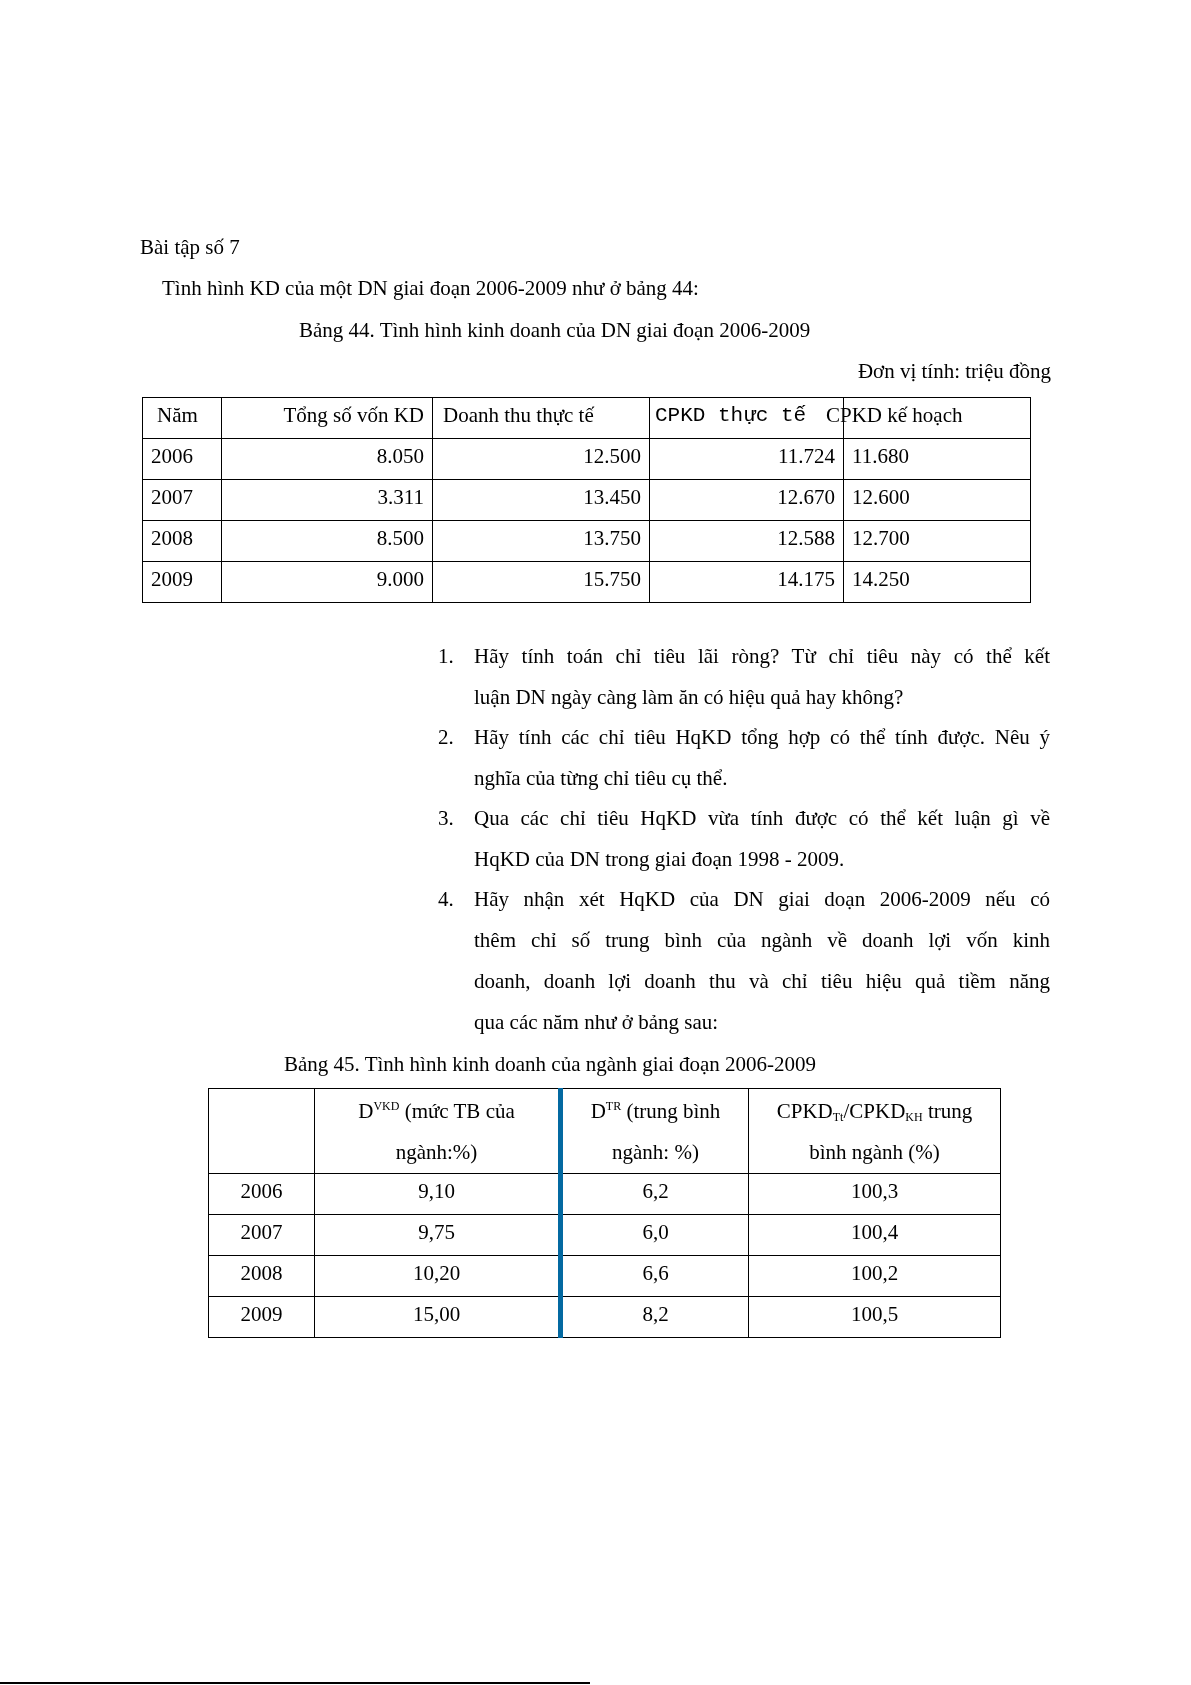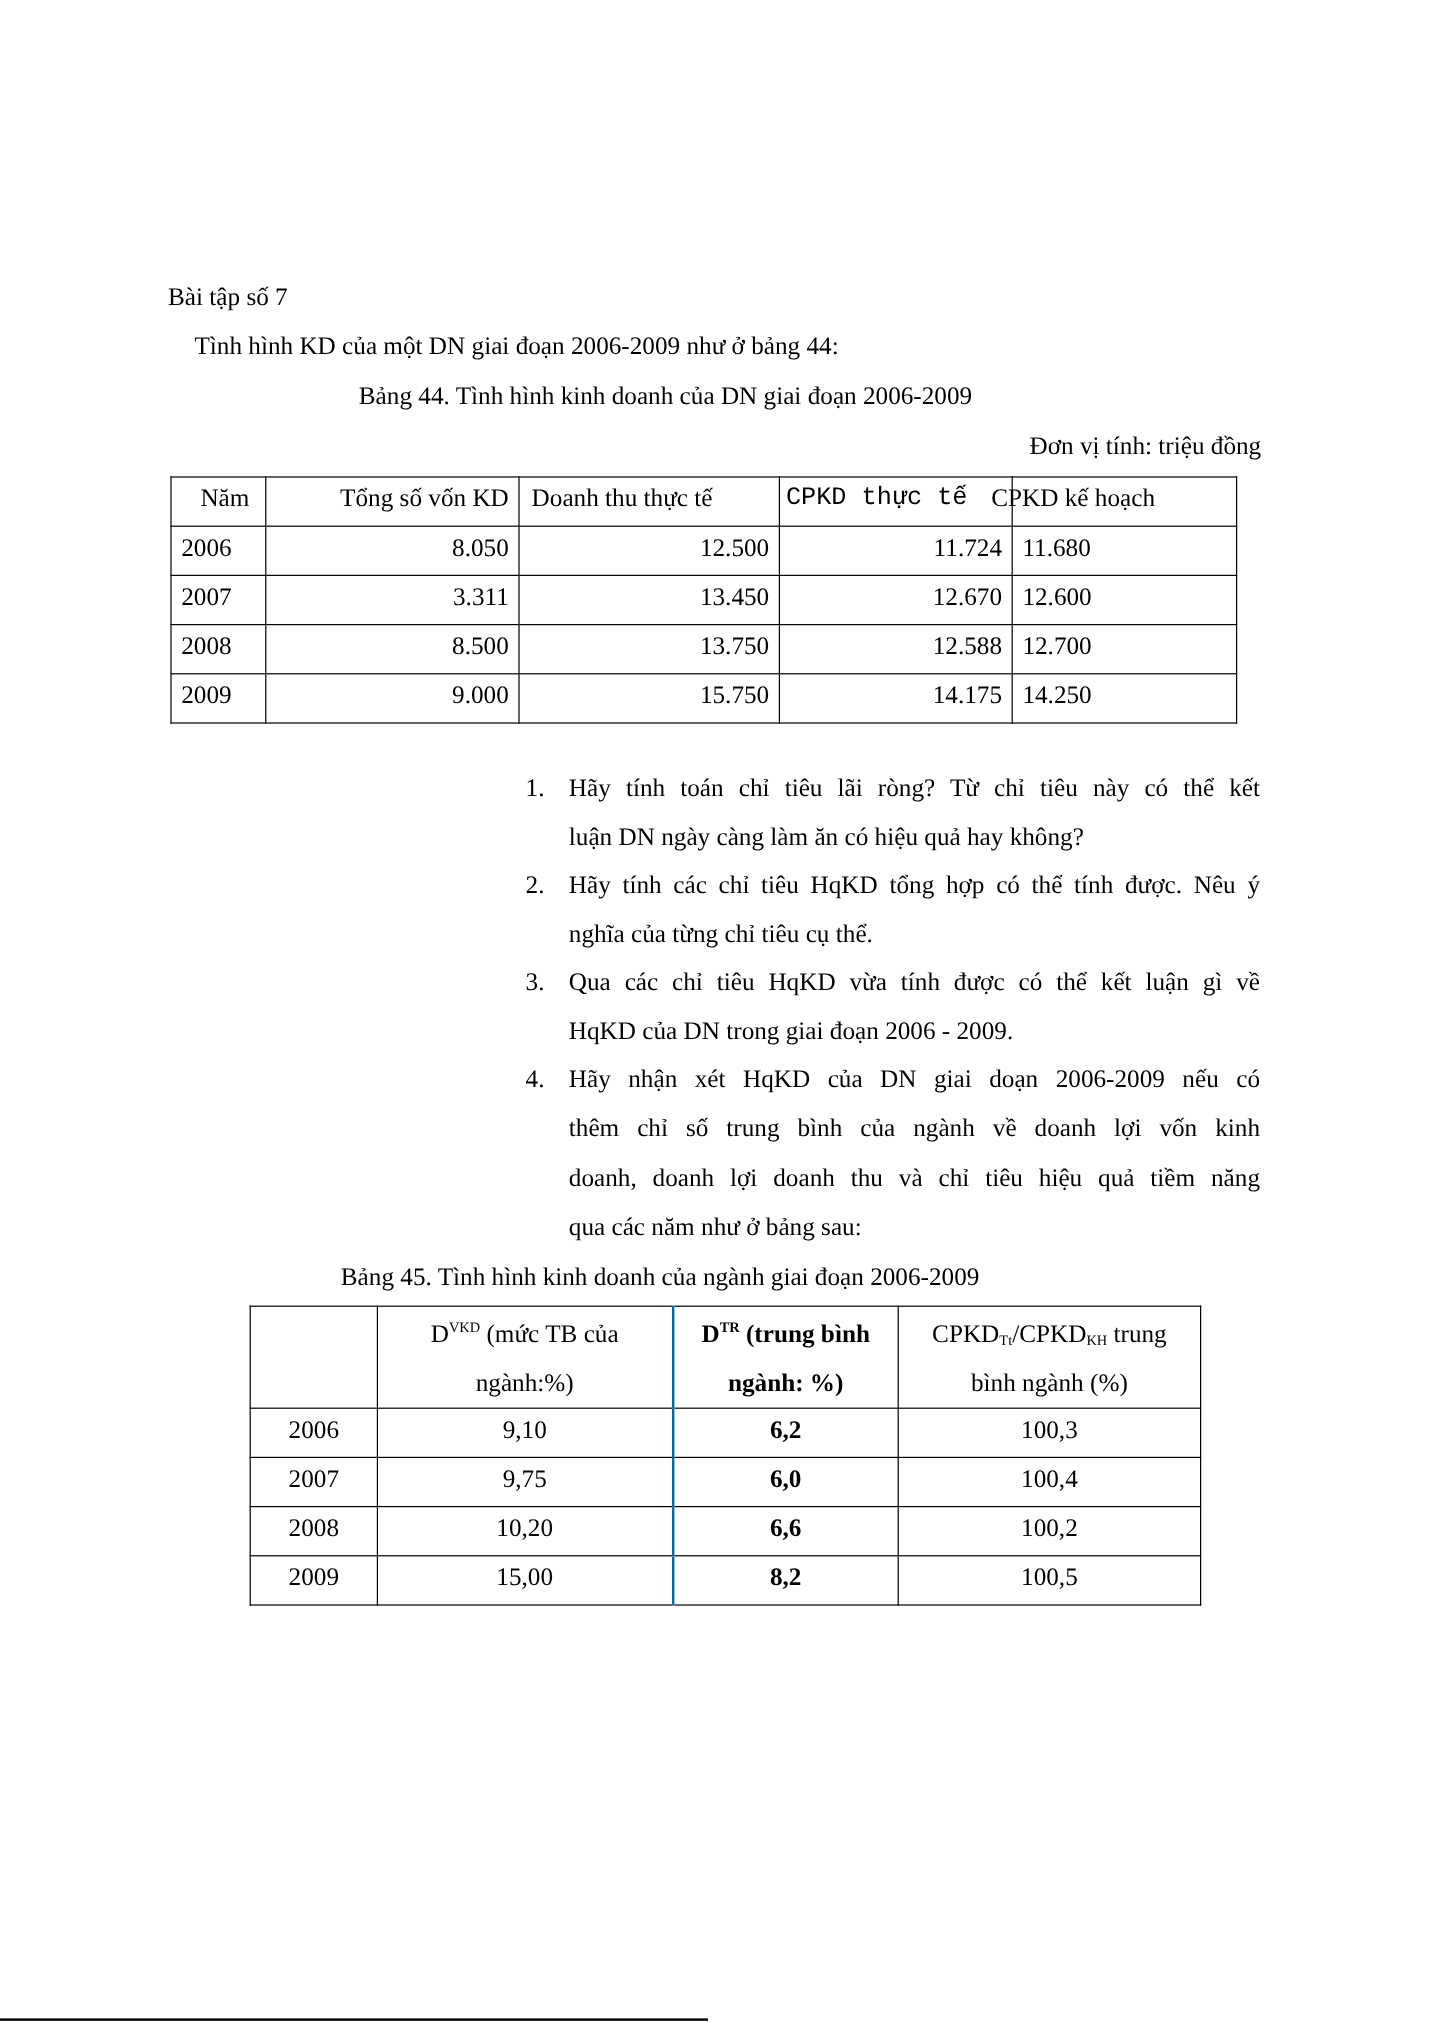--- a/index.html
+++ b/index.html
@@ -17,40 +17,40 @@
     td { border: 1.5px solid #000; padding: 0 8px; font-size: 21px; line-height: 1; vertical-align: top; }
 
     #t44 { left: 142px; top: 397px; }
     #t44 td { height: 41px; padding-top: 7px; box-sizing: border-box; }
     #t44 .c0 { width: 79px; }
     #t44 .c1 { width: 211px; text-align: right; }
     #t44 .c2 { width: 217px; text-align: right; }
     #t44 .c3 { width: 194px; text-align: right; }
     #t44 .c4 { width: 187px; text-align: left; padding-right: 18px; }
     #t44 tr.hdr td { text-align: left; }
-    #t44 tr.hdr .c0 { padding-left: 24px; }
+    #t44 tr.hdr .c0 { padding-left: 14px; }
     #t44 tr.hdr .c1 { padding-left: 30px; text-align: right; }
     #t44 tr.hdr .c2 { padding-left: 10px; }
     #t44 tr.hdr .c3 { padding-left: 5px; font-family: Liberation Mono, monospace; }
     #t44 tr.hdr .c4 { padding-left: 0; }
     .hdr-overlap { margin-left: -18px; }
 
     .q { left: 438px; width: 612px; }
     .q .num { position: absolute; left: 0; }
     .q .txt { position: absolute; left: 36px; width: 576px; text-align: justify; white-space: normal; line-height: 41px; }
     .q .txt::after { content: ""; display: inline-block; width: 100%; }
     .q .txt.last::after { display: none; }
 
     .cap45 { left: 284px; top: 1054px; }
 
     #t45 { left: 208px; top: 1088px; }
     #t45 td { text-align: center; height: 41px; padding-top: 7px; box-sizing: border-box; }
     #t45 .c0 { width: 106px; }
     #t45 .c1 { width: 246px; }
-    #t45 .c2 { width: 188px; border-left: 2px solid #0369a1; font-weight: bold; }
+    #t45 .c2 { width: 188px; border-left: 5px solid #0369a1; }
     #t45 .c3 { width: 252px; }
     #t45 tr.hdr td { height: 82px; line-height: 41px; padding-top: 2px; }
     #t45 tr.hdr td { vertical-align: top; }
     sup, sub { font-size: 12px; line-height: 0; }
     sup { vertical-align: 8px; }
     sub { vertical-align: -3px; }
 
     .bottom-line { position: absolute; left: 0; top: 1682px; width: 590px; height: 2px; background: #000; }
   </style>
 </head>
@@ -107,21 +107,21 @@
   <span class="txt last" style="top:31px;">luận DN ngày càng làm  ăn có hiệu quả hay không?</span>
 </div>
 <div class="abs q" style="top:727px;">
   <span class="num">2.</span>
   <span class="txt" style="top:-10px;">Hãy tính các chỉ tiêu HqKD tổng hợp có thể tính được. Nêu ý</span>
   <span class="txt last" style="top:31px;">nghĩa của từng chỉ tiêu cụ thể.</span>
 </div>
 <div class="abs q" style="top:808px;">
   <span class="num">3.</span>
   <span class="txt" style="top:-10px;">Qua các chỉ tiêu HqKD vừa tính được có thể kết luận gì về</span>
-  <span class="txt last" style="top:31px;">HqKD của DN trong giai đoạn 2006 - 2009.</span>
+  <span class="txt last" style="top:31px;">HqKD của DN trong giai đoạn 1998 - 2009.</span>
 </div>
 <div class="abs q" style="top:889px;">
   <span class="num">4.</span>
   <span class="txt" style="top:-10px;">Hãy nhận xét HqKD của DN giai doạn 2006-2009 nếu có</span>
   <span class="txt" style="top:31px;">thêm chỉ số trung bình của ngành về doanh lợi vốn kinh</span>
   <span class="txt" style="top:72px;">doanh, doanh lợi doanh thu và chỉ tiêu hiệu quả tiềm năng</span>
   <span class="txt last" style="top:113px;">qua các năm như ở bảng sau:</span>
 </div>
 
 <div class="abs cap45">Bảng 45. Tình hình kinh doanh của ngành giai đoạn 2006-2009</div>

